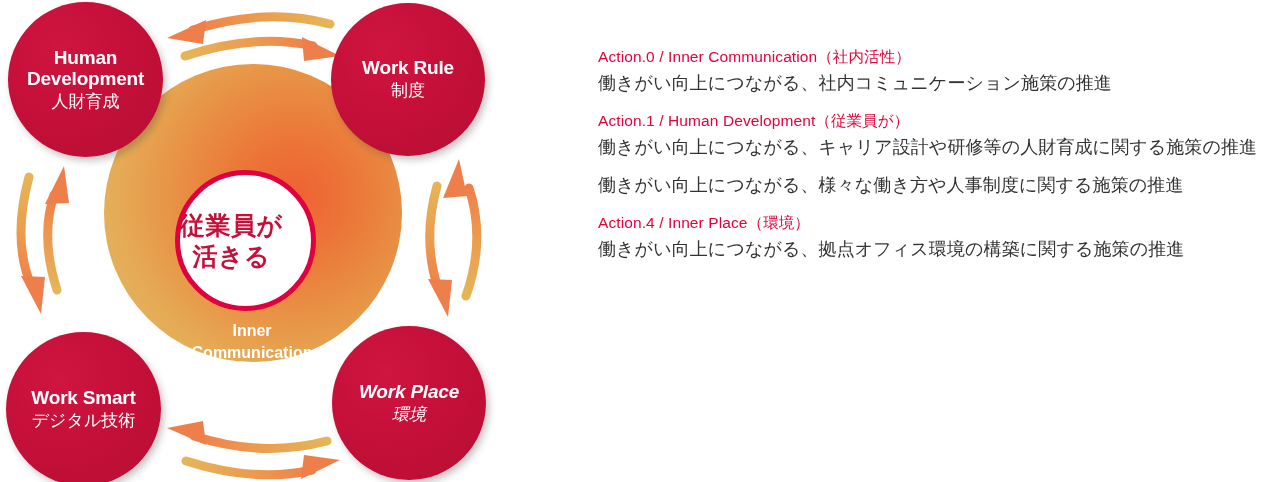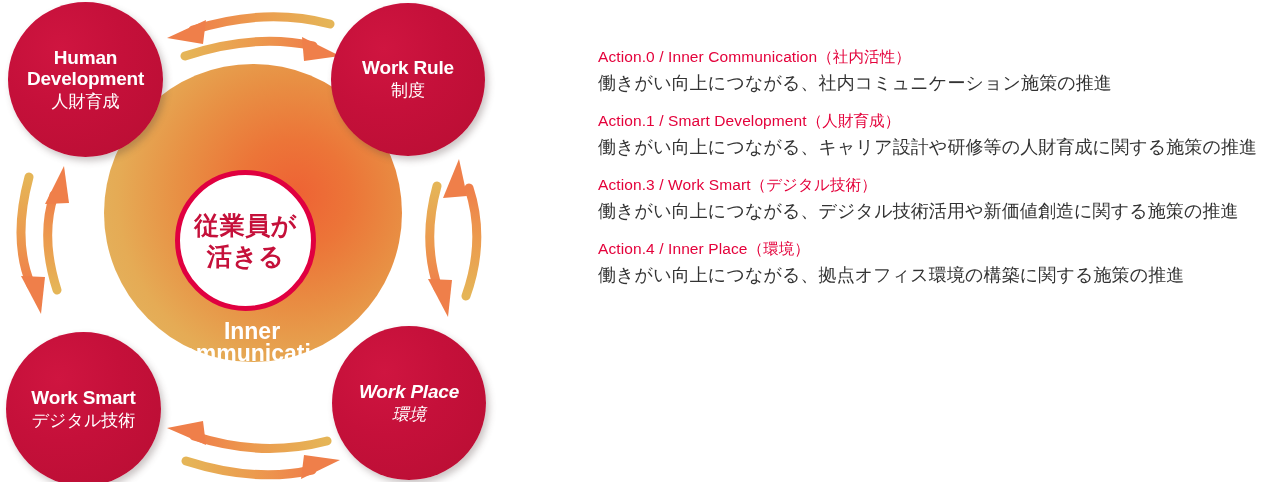--- a/index.html
+++ b/index.html
@@ -55,37 +55,37 @@
     background:
       radial-gradient(circle at 64% 44%, #ee6234 0%, #ec7538 22%, #e89044 46%, #e5ab55 70%, #e2bb66 100%);
     z-index:2;
   }
   #hub-inner{
     position:absolute;left:175px;top:170px;width:141px;height:141px;
     border-radius:50%;
     background:#ffffff;
     border:5px solid #e00040;
     box-sizing:border-box;
-    display:flex;align-items:center;justify-content:center;
+    display:flex;align-items:center;
     z-index:4;
   }
   #hub-inner-text{
     color:#c5103a;
     font-weight:bold;
     font-size:25px;
     line-height:31px;
     text-align:center;
     letter-spacing:0.5px;
   }
   #hub-label{
     position:absolute;left:146px;top:320px;width:212px;
     text-align:center;color:#ffffff;z-index:4;
   }
   #hub-label .hub-en{
-    font-weight:bold;font-size:23px;line-height:22px;text-align:center;
+    font-weight:bold;font-size:16px;line-height:22px;text-align:center;
   }
   #hub-label .hub-ja{
     font-size:17px;line-height:24px;
   }
 
   
   #actions{
     position:absolute;left:598px;top:44px;width:660px;
   }
   .action-block{margin-bottom:11px;}
@@ -212,30 +212,27 @@
 </div>
 
 <div id="actions">
 
   <div class="action-block">
     <div class="action-head">Action.0 / Inner Communication（社内活性）</div>
     <div class="action-body">働きがい向上につながる、社内コミュニケーション施策の推進</div>
   </div>
 
   <div class="action-block">
-    <div class="action-head">Action.1 / Smart Development（人財育成）</div>
+    <div class="action-head">Action.1 / Human Development（従業員が）</div>
     <div class="action-body">働きがい向上につながる、キャリア設計や研修等の人財育成に関する施策の推進</div>
   </div>
 
   <div class="action-block">
-  </div>
-
-  <div class="action-block">
-    <div class="action-head">Action.3 / Work Smart（デジタル技術）</div>
-    <div class="action-body">働きがい向上につながる、デジタル技術活用や新価値創造に関する施策の推進</div>
-  </div>
+    <div class="action-body">働きがい向上につながる、様々な働き方や人事制度に関する施策の推進</div>
+  </div>
+
 
   <div class="action-block">
     <div class="action-head">Action.4 / Inner Place（環境）</div>
     <div class="action-body">働きがい向上につながる、拠点オフィス環境の構築に関する施策の推進</div>
   </div>
 
 </div>
 
 </body></html>

